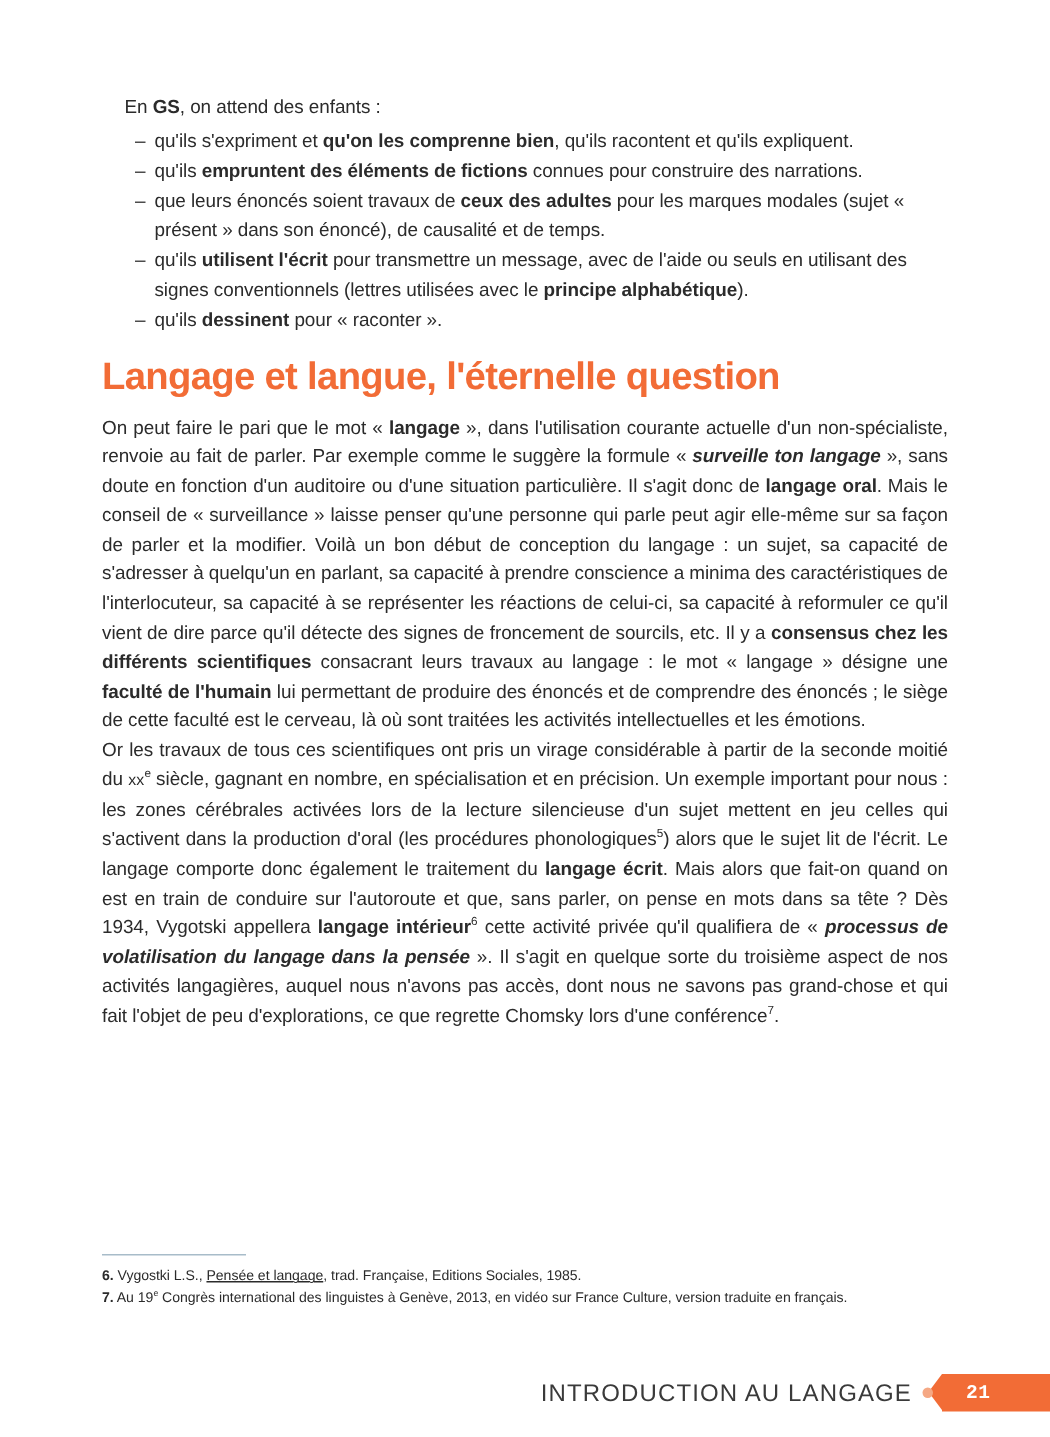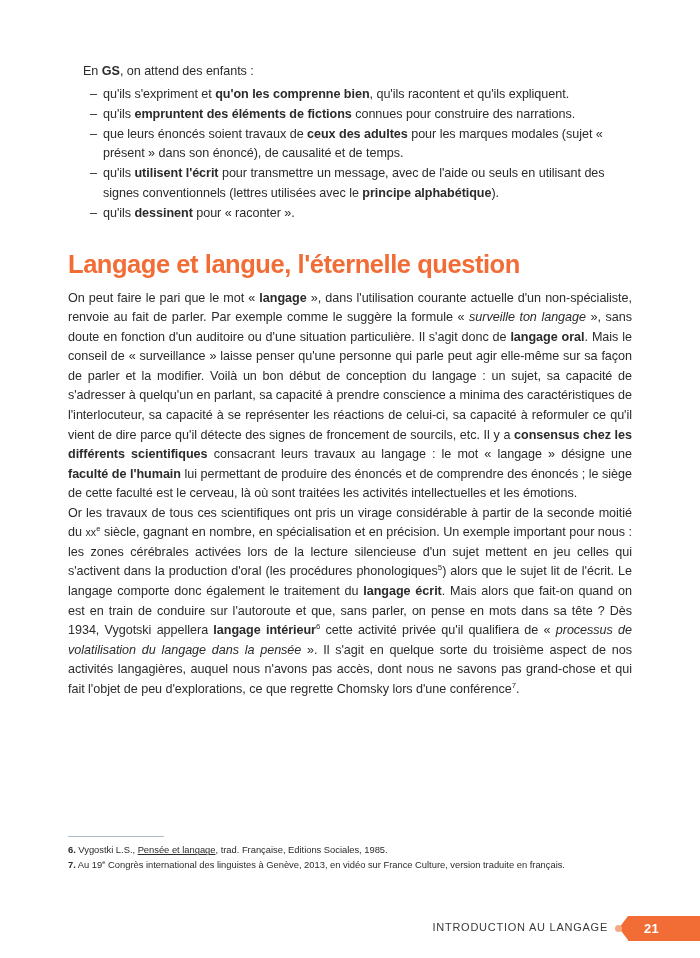--- a/index.html
+++ b/index.html
@@ -59,38 +59,38 @@
     left: 0;
     top: 0;
   }
 
   
   .section-heading {
     font-size: 25.5px;
     line-height: 30px;
     font-weight: bold;
     color: #f26c36;
-    margin: 25px 0 10px 0;
+    margin: 12px 0 10px 0;
     letter-spacing: -0.45px;
   }
 
   
   .body-par {
     font-size: 12.6px;
     line-height: 19.55px;
     text-align: justify;
     margin: 0;
     letter-spacing: -0.04px;
     -webkit-hyphens: manual;
     hyphens: manual;
   }
   .body-par + .body-par { margin-top: 0px; }
 
   b, strong { font-weight: bold; }
-  i, em { font-style: italic; }
+  i, em { font-style: italic; font-weight: bold; }
 
   sup {
     font-size: 0.62em;
     vertical-align: super;
     line-height: 0;
   }
 
   .smallcaps {
     font-size: 0.84em;
     letter-spacing: 0.1px;
@@ -124,21 +124,21 @@
     position: absolute;
     left: 0;
     top: 916px;
     width: 700px;
     height: 26px;
   }
   .footer-title {
     position: absolute;
     right: 92px;
     top: 5px;
-    font-size: 11px;
+    font-size: 16px;
     letter-spacing: 0.75px;
     color: #3a3a3a;
     white-space: nowrap;
   }
   .footer-tab {
     position: absolute;
     right: 0;
     top: 0;
     height: 25px;
     min-width: 72px;
@@ -166,20 +166,21 @@
     width: 7px;
     height: 7px;
     border-radius: 50%;
     background: #f5a884;
   }
   .footer-page-number {
     font-size: 13px;
     font-weight: bold;
     color: #ffffff;
     letter-spacing: 0.3px;
+    font-family: Liberation Mono, monospace;
   }
 </style>
 </head>
 <body>
 
 <div class="page">
 
   <div class="content">
 
     <p class="intro-line">

